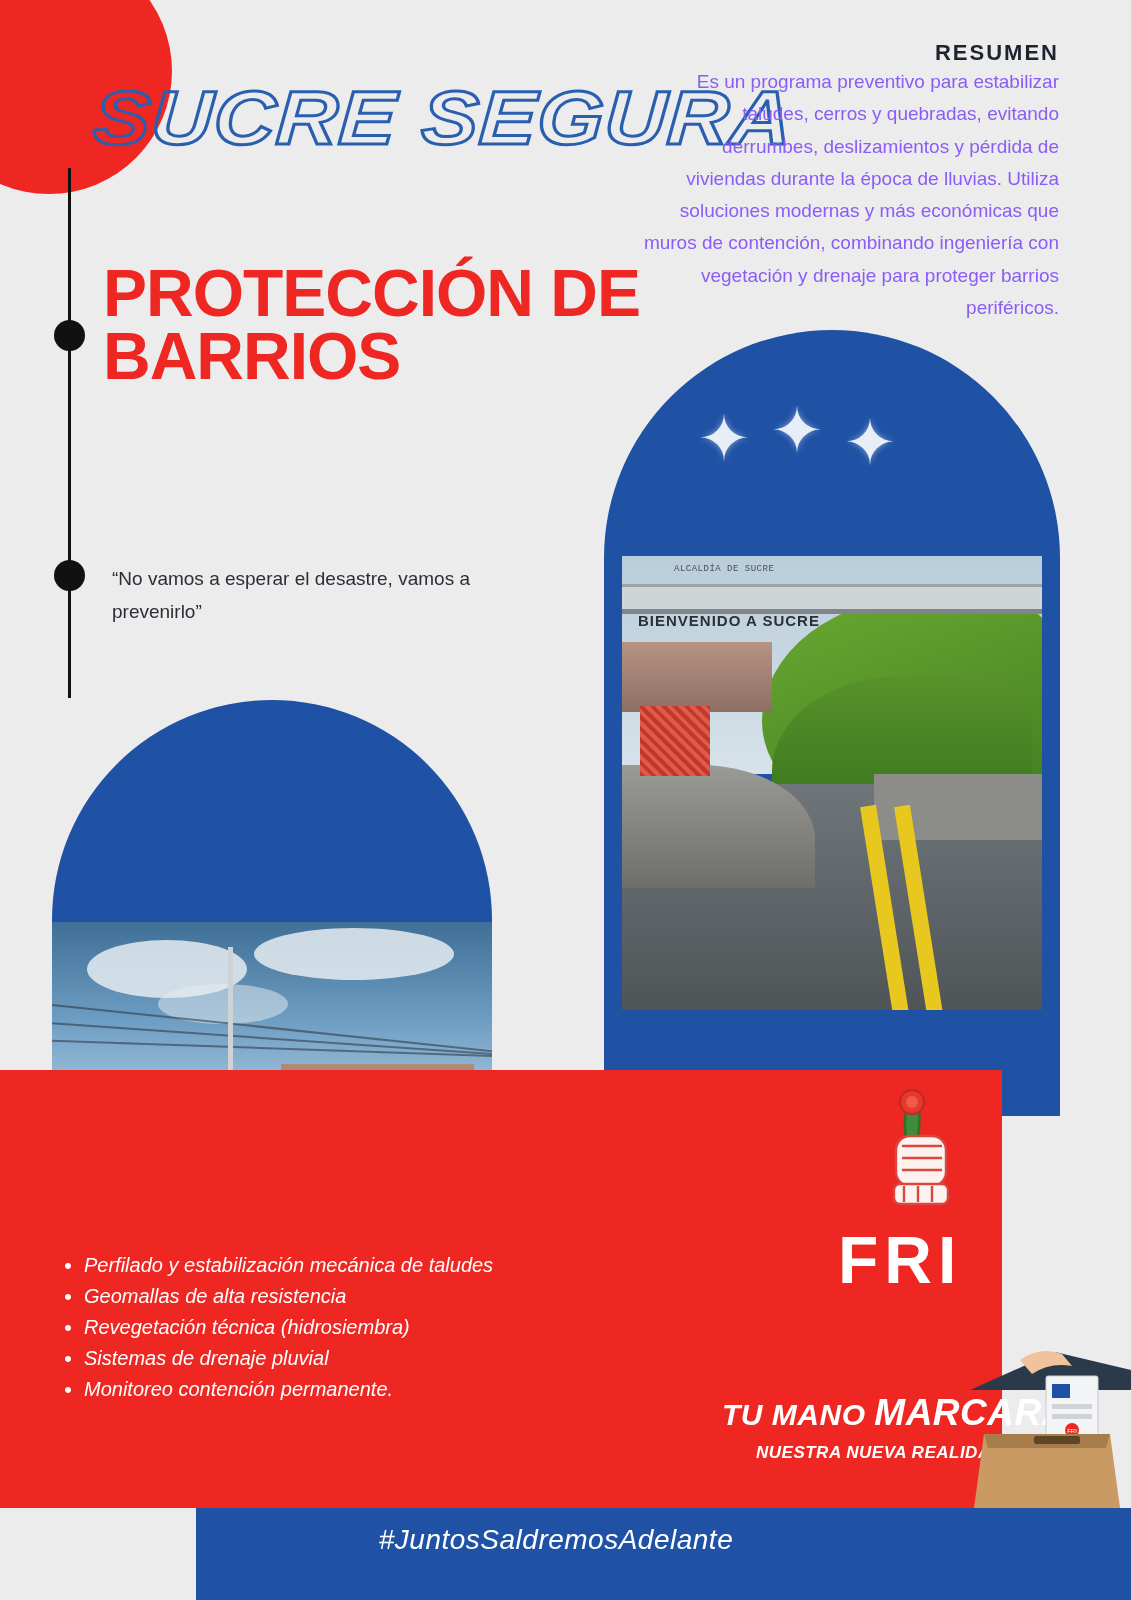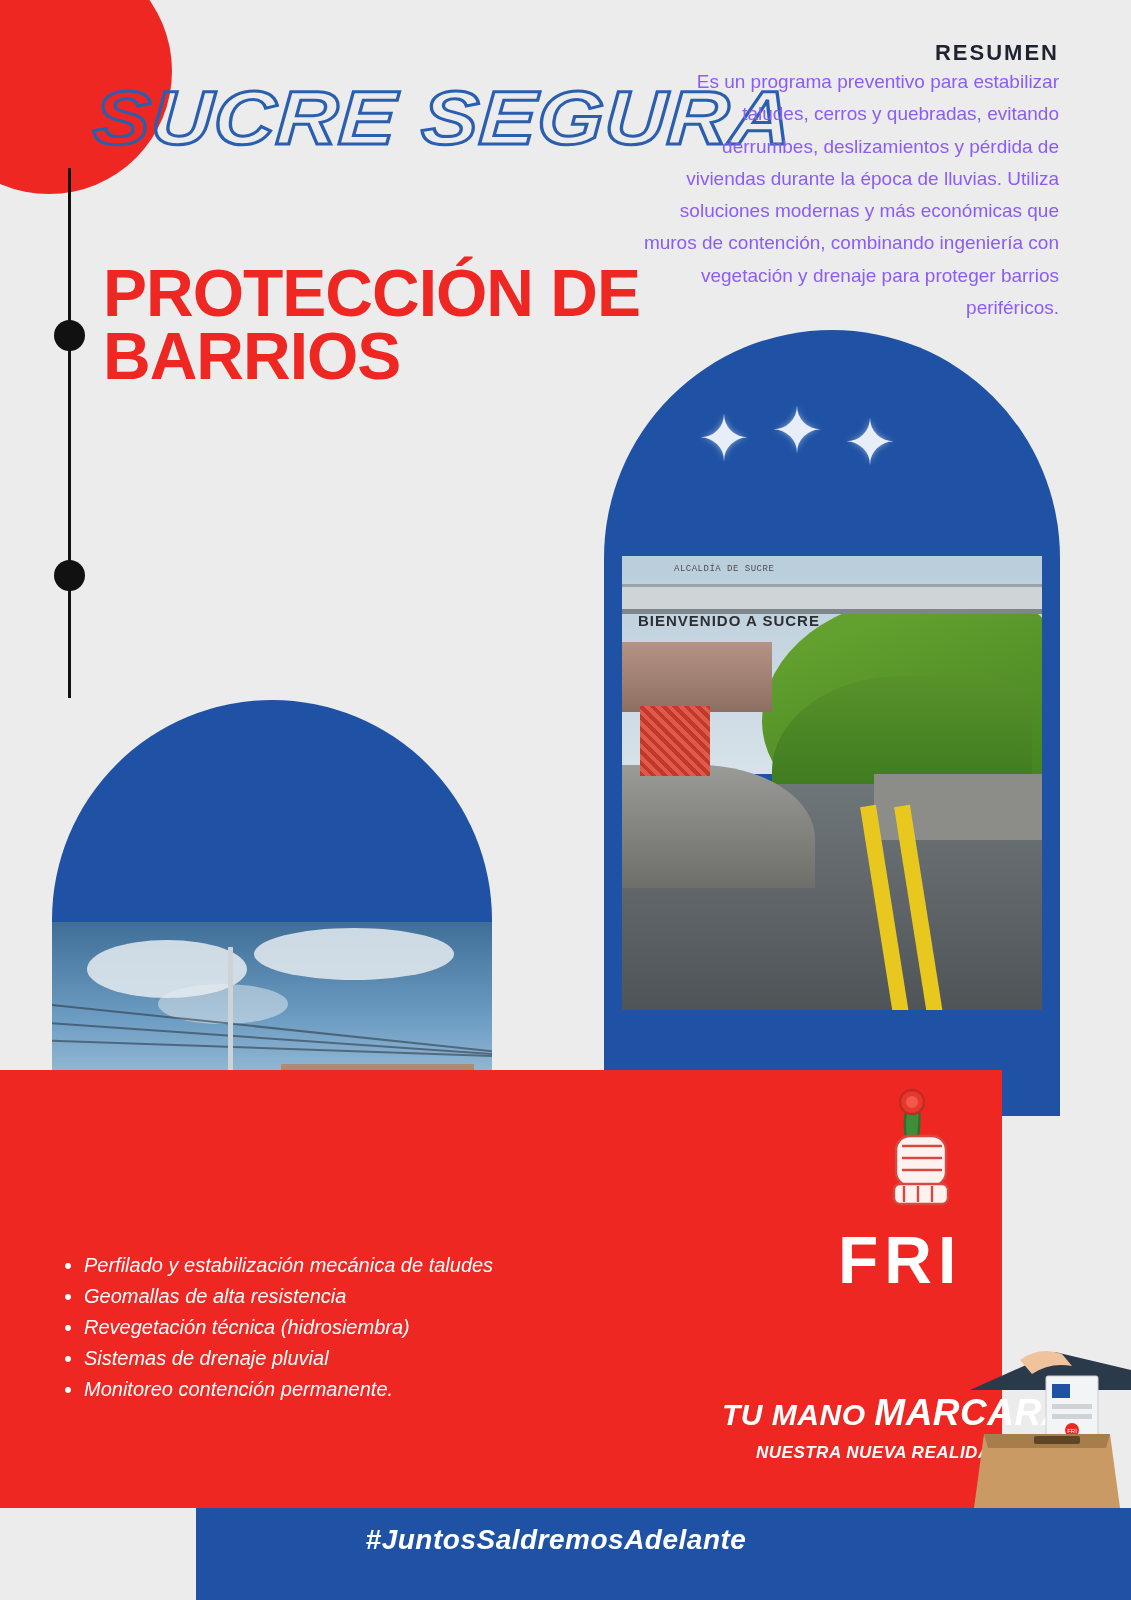--- a/index.html
+++ b/index.html
@@ -226,21 +226,21 @@
     width: 935px; height: 92px;
     background: #1f52a5;
   }
   .hashtag {
     position: absolute;
     left: 196px; top: 1508px;
     width: 720px; height: 64px;
     display: flex; align-items: center; justify-content: center;
     color: #fff;
     font-size: 28px;
-    font-weight: 700;
+    font-weight: 400;
     font-style: italic;
     letter-spacing: .5px;
   }
 
   
   .ph { position: absolute; inset: 0; }
   .sky-r {
     position: absolute; left:0; top:0; width:100%; height:46%;
     background: linear-gradient(#b9cddb, #d7e2e9);
   }
@@ -351,20 +351,21 @@
   <div class="tl-dot d1"></div>
   <div class="tl-dot d2"></div>
 
   <div class="sucre-segura">SUCRE SEGURA</div>
 
   <div class="headline">
     <span>PROTECCIÓN DE</span>
     <span>BARRIOS</span>
   </div>
 
+  <div class="quote">“No vamos a esperar el desastre, vamos a prevenirlo”</div>
 
   <div class="resumen-title">RESUMEN</div>
   <div class="resumen-body">Es un programa preventivo para estabilizar taludes, cerros y quebradas, evitando derrumbes, deslizamientos y pérdida de viviendas durante la época de lluvias. Utiliza soluciones modernas y más económicas que muros de contención, combinando ingeniería con vegetación y drenaje para proteger barrios periféricos.</div>
 
   <div class="arch-right">
     <div class="inner">
       <div class="ph">
         <div class="sky-r"></div>
         <div class="hill"></div>
         <div class="hill2"></div>

